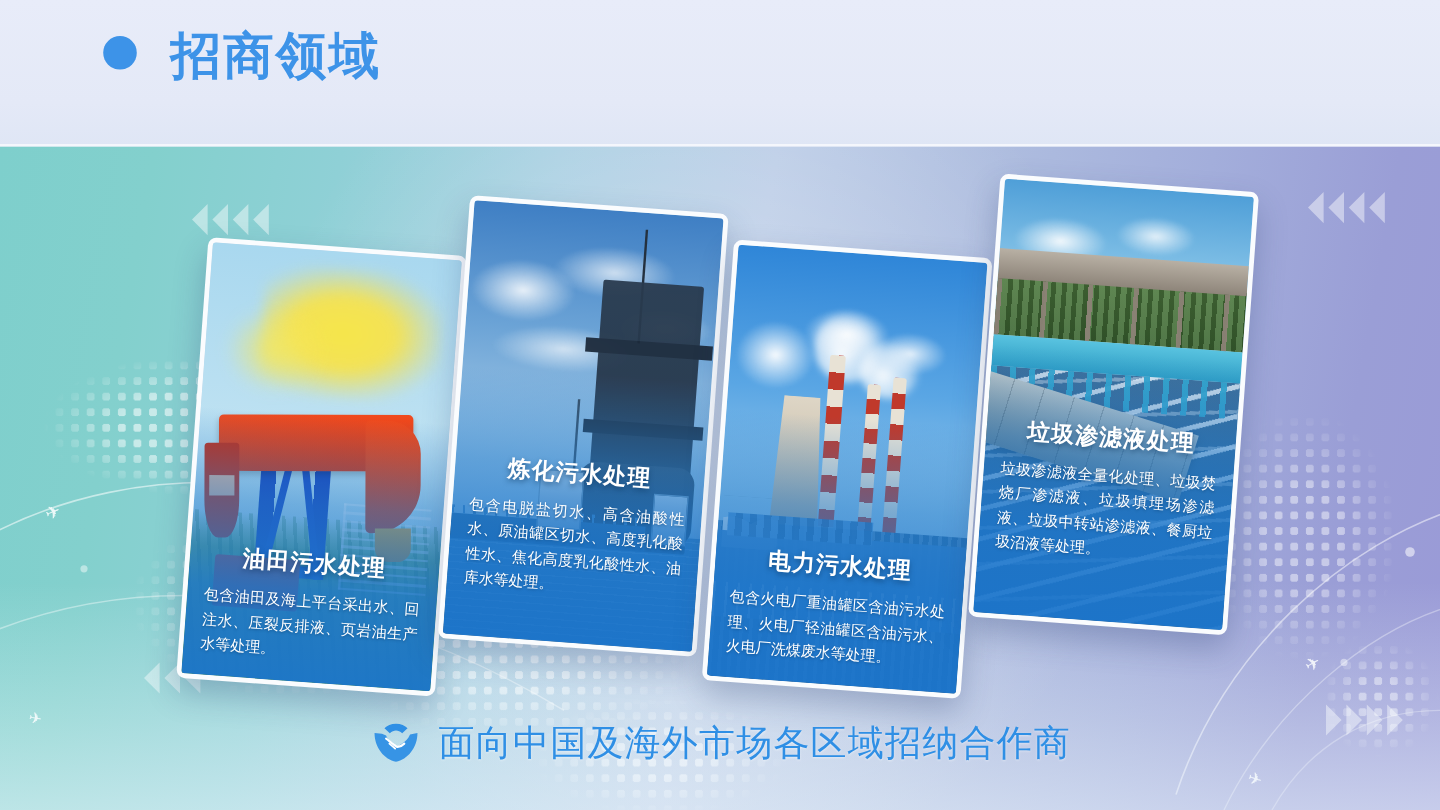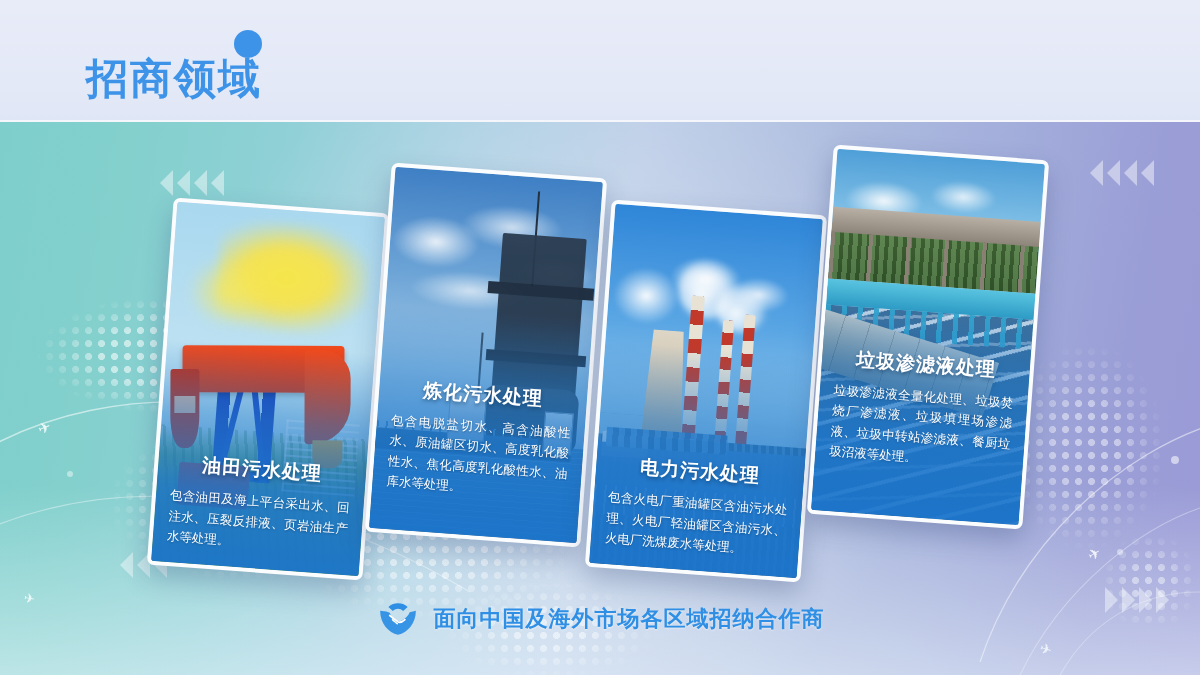--- a/index.html
+++ b/index.html
@@ -32,23 +32,22 @@
     position: absolute;
     left: 0; bottom: 0;
     width: 100%; height: 2px;
     background: rgba(255,255,255,0.65);
   }
   .slide-title-row {
     position: absolute;
     left: 86px;
     top: 26px;
     display: flex;
-    align-items: flex-end;
-    gap: 0;
-    flex-direction: column;
+    align-items: flex-start;
+    gap: 28px;
   }
   .title-bullet {
     width: 28px;
     height: 28px;
     border-radius: 50%;
     background: #3d93e8;
     flex: 0 0 auto;
     margin-top: 4px;
   }
   .slide-title {
@@ -388,22 +387,22 @@
     justify-content: center;
     gap: 14px;
     z-index: 45;
   }
   .handshake-icon {
     width: 44px;
     height: 44px;
     flex: 0 0 auto;
   }
   .banner-text {
-    font-size: 22px;
-    font-weight: bold;
+    font-size: 30px;
+    font-weight: normal;
     color: #2f8fe5;
     letter-spacing: 1px;
     white-space: nowrap;
     text-shadow: 0 1px 2px rgba(255,255,255,0.5);
   }
 </style>
 </head>
 <body>
 
 <div id="slide">

